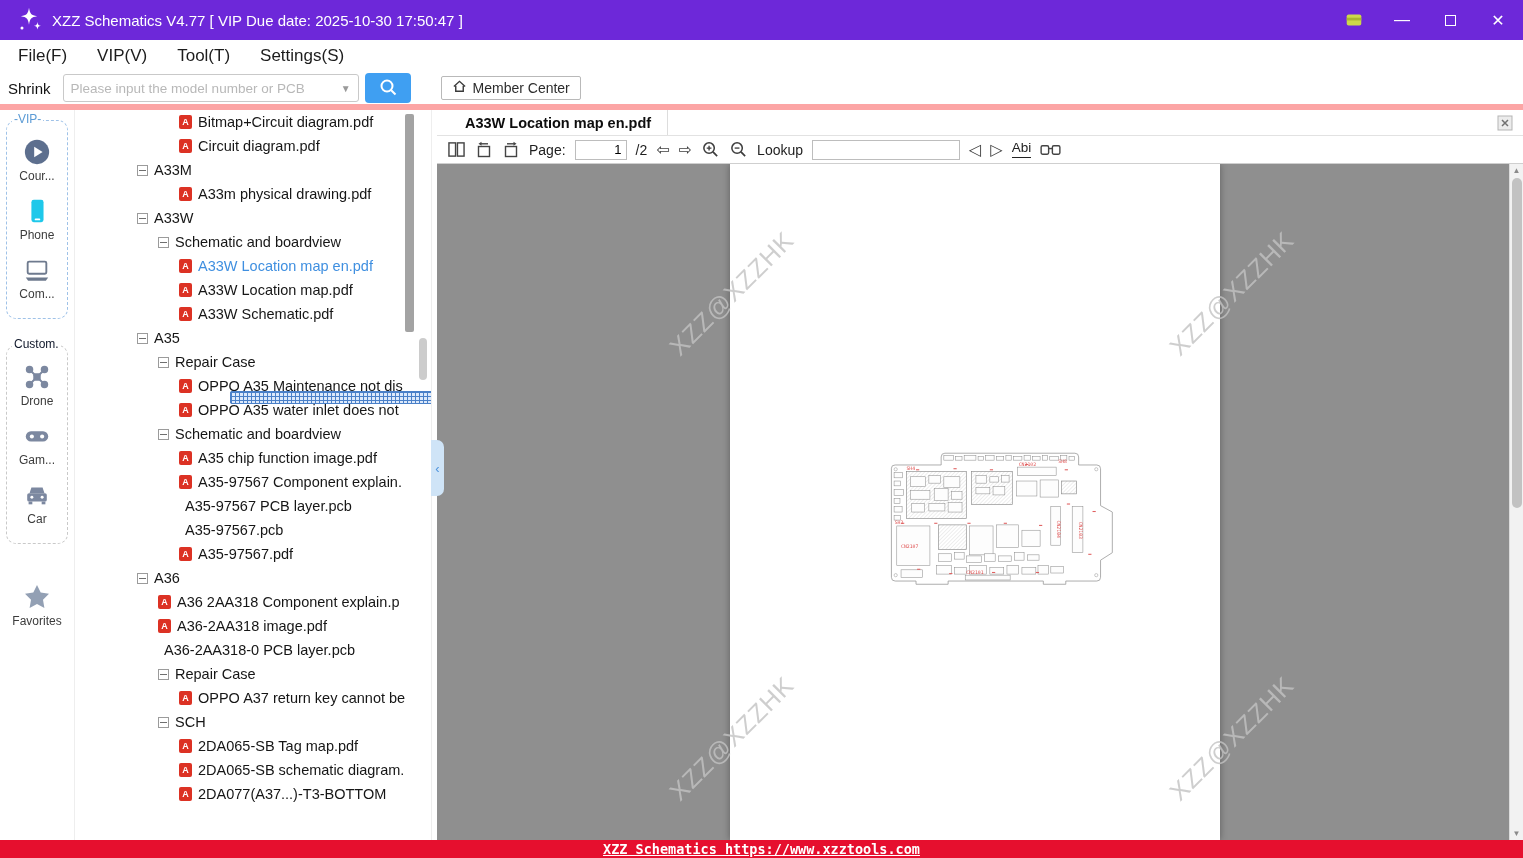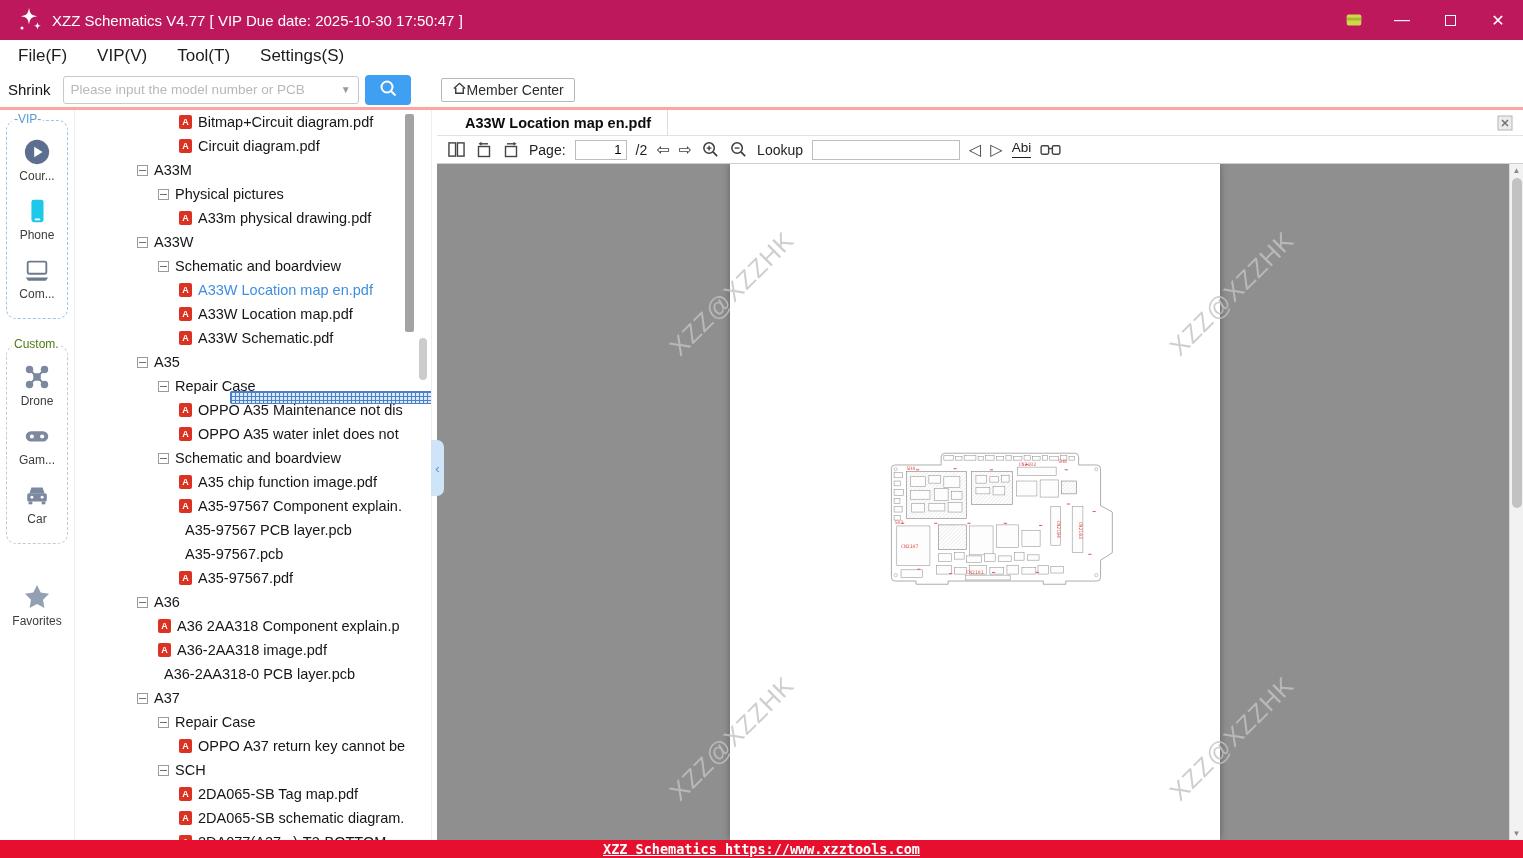--- a/index.html
+++ b/index.html
@@ -1,49 +1,49 @@
 <!DOCTYPE html>
 <html><head>
 <meta charset="utf-8">
 <style>
   * { box-sizing: border-box; margin:0; padding:0; }
   html,body { width:1523px; height:858px; overflow:hidden; }
   body { font-family:"Liberation Sans", sans-serif; font-size:14px; background:#fff; color:#1a1a1a; }
   .app { width:1523px; height:858px; display:flex; flex-direction:column; }
 
   
-  .titlebar { height:40px; background:#be185d; color:#fff; display:flex; align-items:center; padding:0 12px; flex:0 0 auto;justify-content:center; }
+  .titlebar { height:40px; background:#6d28d9; color:#fff; display:flex; align-items:center; padding:0 12px; flex:0 0 auto;justify-content:center; }
   .logo { width:34px; height:34px; display:flex; align-items:center; justify-content:center; }
   .win-title { font-size:15px; margin-left:6px; flex:1; white-space:nowrap; }
   .tb-actions { display:flex; align-items:center; gap:22px; }
   .tb-btn { width:26px; height:26px; display:flex; align-items:center; justify-content:center; font-size:16px; cursor:pointer; }
   .max-box { width:11px; height:11px; border:1.6px solid #fff; display:inline-block; }
 
   
   .menubar { height:32px; display:flex; align-items:center; padding-left:18px; gap:30px; background:#fff; }
   .menu-item { font-size:17px; color:#1c1c1c; cursor:pointer; }
 
   
-  .searchrow { height:38px; display:flex; align-items:center; padding-left:8px; background:#fff; border-bottom:3px solid #fca5a5; }
+  .searchrow { height:38px; display:flex; align-items:center; padding-left:8px; background:#fff; border-bottom:6px solid #fca5a5; }
   .shrink { font-size:15px; margin-right:12px; color:#111; cursor:pointer; }
   .search-box { width:296px; height:28px; border:1px solid #c9c9c9; border-radius:3px; display:flex; align-items:center; padding:0 7px; background:#fff; }
   .search-box input { border:none; outline:none; flex:1; font-size:13.5px; color:#333; font-family:"Liberation Sans",sans-serif; }
   .search-box input::placeholder { color:#b8b8b8; }
   .chev { color:#9a9a9a; font-size:10px; margin-left:4px; }
   .search-btn { width:46px; height:30px; background:#3f9ff2; border-radius:4px; margin-left:6px; display:flex; align-items:center; justify-content:center; cursor:pointer; }
-  .member-btn { margin-left:30px; height:24px; border:1px solid #b9b9b9; border-radius:2px; display:flex; align-items:center; padding:0 10px; font-size:14px; color:#2c2c2c; background:#fff; cursor:pointer; }
+  .member-btn { margin-left:30px; height:24px; border:1px solid #b9b9b9; border-radius:2px; display:flex; align-items:center; gap:6px; padding:0 10px; font-size:14px; color:#2c2c2c; background:#fff; cursor:pointer; }
 
   
   .main { flex:1; display:flex; min-height:0; background:#fff; }
 
   
   .rail { width:75px; flex:0 0 auto; border-right:1px solid #eeeeee; padding:10px 4px 0 4px; display:flex; flex-direction:column; align-items:center; }
   .rail-group { position:relative; border:1.5px dashed #9fc2e8; border-radius:10px; width:62px; padding:16px 0 4px 0; display:flex; flex-direction:column; align-items:center; }
   .rail-group.custom { border-color:#c9c9c9; margin-top:26px; }
-  .group-label { position:absolute; top:-9px; left:5px; background:#fff; padding:0 2px; font-size:12px; color:#4d7c0f; white-space:nowrap; }
+  .group-label { position:absolute; top:-9px; left:5px; background:#fff; padding:0 2px; font-size:12px; color:#0f172a; white-space:nowrap; }
   .group-label.vip { color:#5b9bd5; }
   .rail-item { display:flex; flex-direction:column; align-items:center; margin-bottom:13px; cursor:pointer; }
   .rail-icon { width:30px; height:30px; display:flex; align-items:center; justify-content:center; }
   .rail-label { font-size:12px; color:#3c3c3c; margin-top:2px; max-width:60px; overflow:hidden; white-space:nowrap; }
   .favorites { margin-top:38px;justify-content:flex-end; }
 
   
   .tree-panel { width:356px; flex:0 0 auto; position:relative; overflow:hidden; background:#fff; }
   .tree { position:absolute; inset:0; }
   .tree-row { height:24px; display:flex; align-items:center; white-space:nowrap; cursor:pointer; }
@@ -253,24 +253,20 @@
             <span class="tree-label">Bitmap+Circuit diagram.pdf</span>
           </div>
           <div class="tree-row" style="padding-left: 104px;">
             <span class="file-ico pdf">A</span>
             <span class="tree-label">Circuit diagram.pdf</span>
           </div>
           <div class="tree-row" style="padding-left: 62px;">
             <span class="collapse-box"></span>
             <span class="tree-label">A33M</span>
           </div>
-          <div class="tree-row" style="padding-left: 83px;">
-            <span class="collapse-box"></span>
-            <span class="tree-label">Physical pictures</span>
-          </div>
           <div class="tree-row" style="padding-left: 104px;">
             <span class="file-ico pdf">A</span>
             <span class="tree-label">A33m physical drawing.pdf</span>
           </div>
           <div class="tree-row" style="padding-left: 62px;">
             <span class="collapse-box"></span>
             <span class="tree-label">A33W</span>
           </div>
           <div class="tree-row" style="padding-left: 83px;">
             <span class="collapse-box"></span>
@@ -336,24 +332,20 @@
             <span class="file-ico pdf">A</span>
             <span class="tree-label">A36 2AA318 Component explain.p</span>
           </div>
           <div class="tree-row" style="padding-left: 83px;">
             <span class="file-ico pdf">A</span>
             <span class="tree-label">A36-2AA318 image.pdf</span>
           </div>
           <div class="tree-row" style="padding-left: 83px;">
             <span class="file-ico pcb"></span>
             <span class="tree-label">A36-2AA318-0 PCB layer.pcb</span>
-          </div>
-          <div class="tree-row" style="padding-left: 62px;">
-            <span class="collapse-box"></span>
-            <span class="tree-label">A37</span>
           </div>
           <div class="tree-row" style="padding-left: 83px;">
             <span class="collapse-box"></span>
             <span class="tree-label">Repair Case</span>
           </div>
           <div class="tree-row" style="padding-left: 104px;">
             <span class="file-ico pdf">A</span>
             <span class="tree-label">OPPO A37 return key cannot be</span>
           </div>
           <div class="tree-row" style="padding-left: 83px;">

